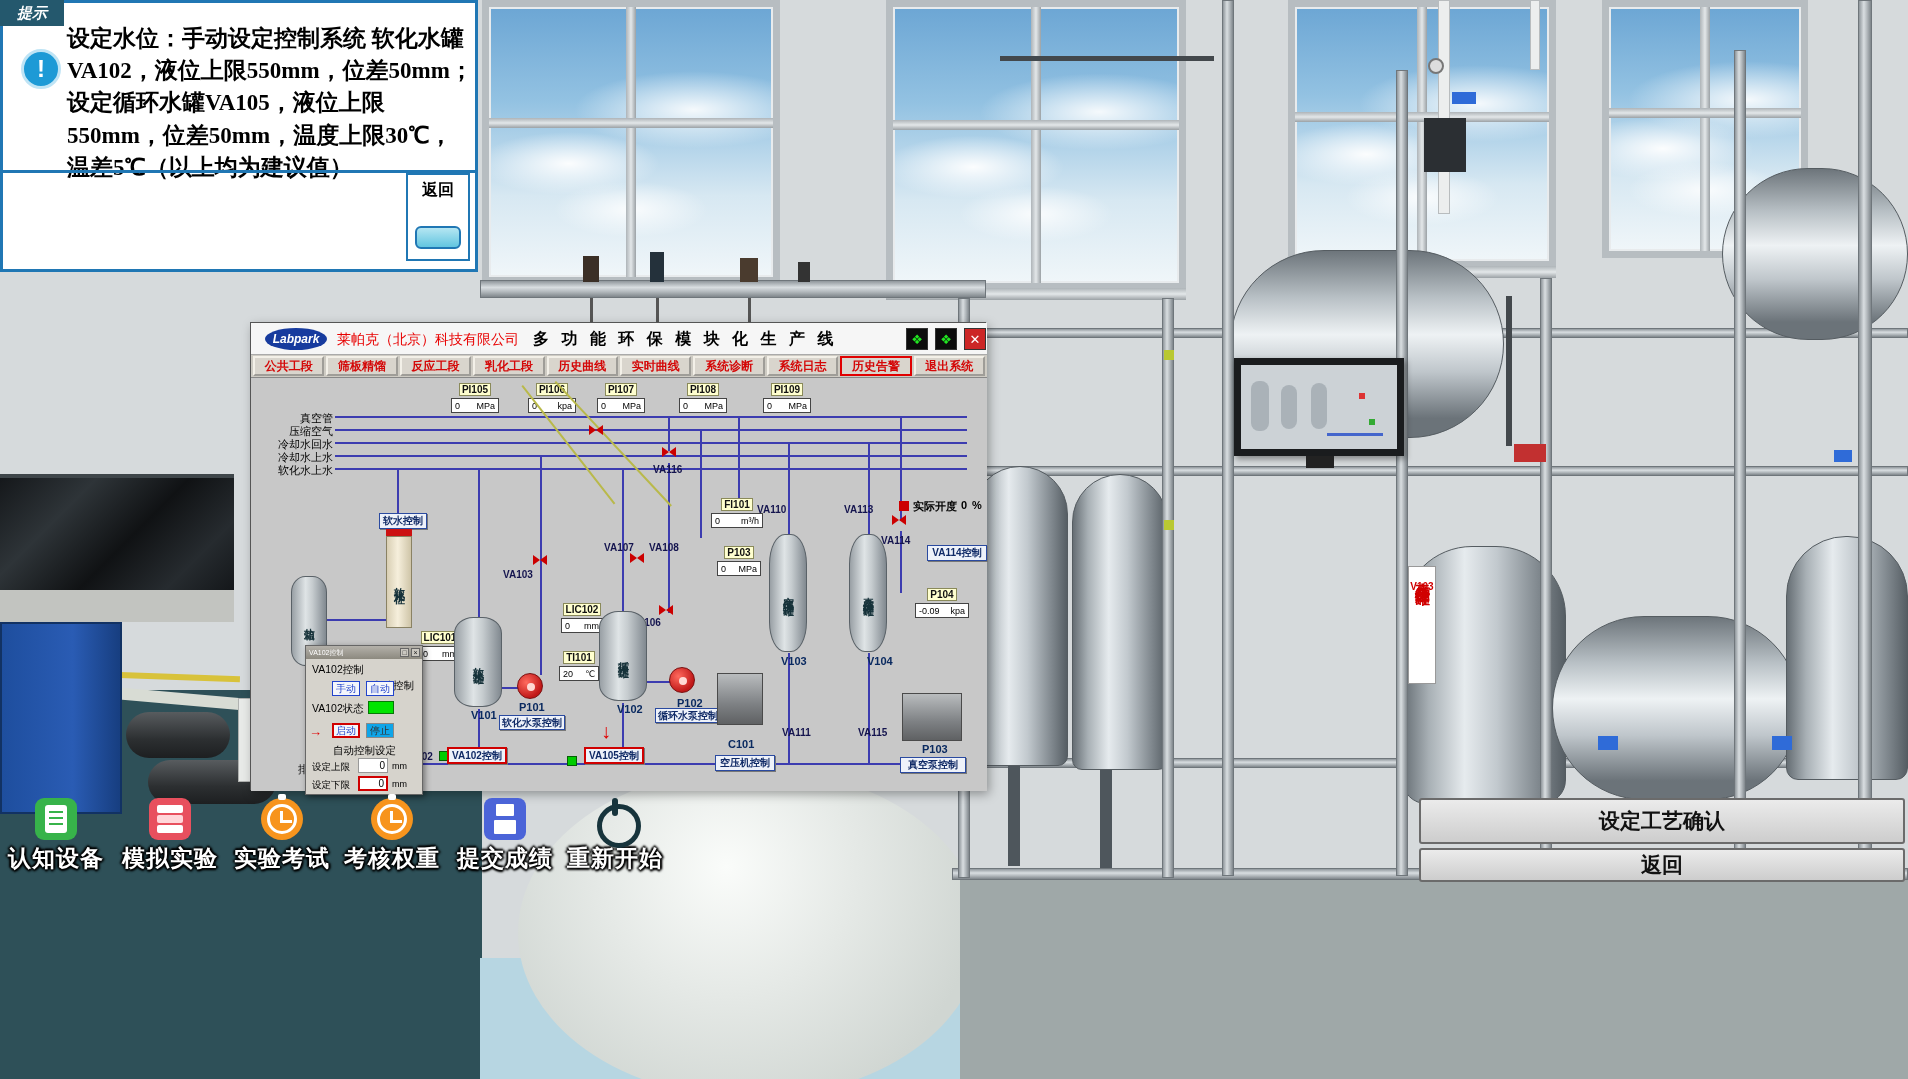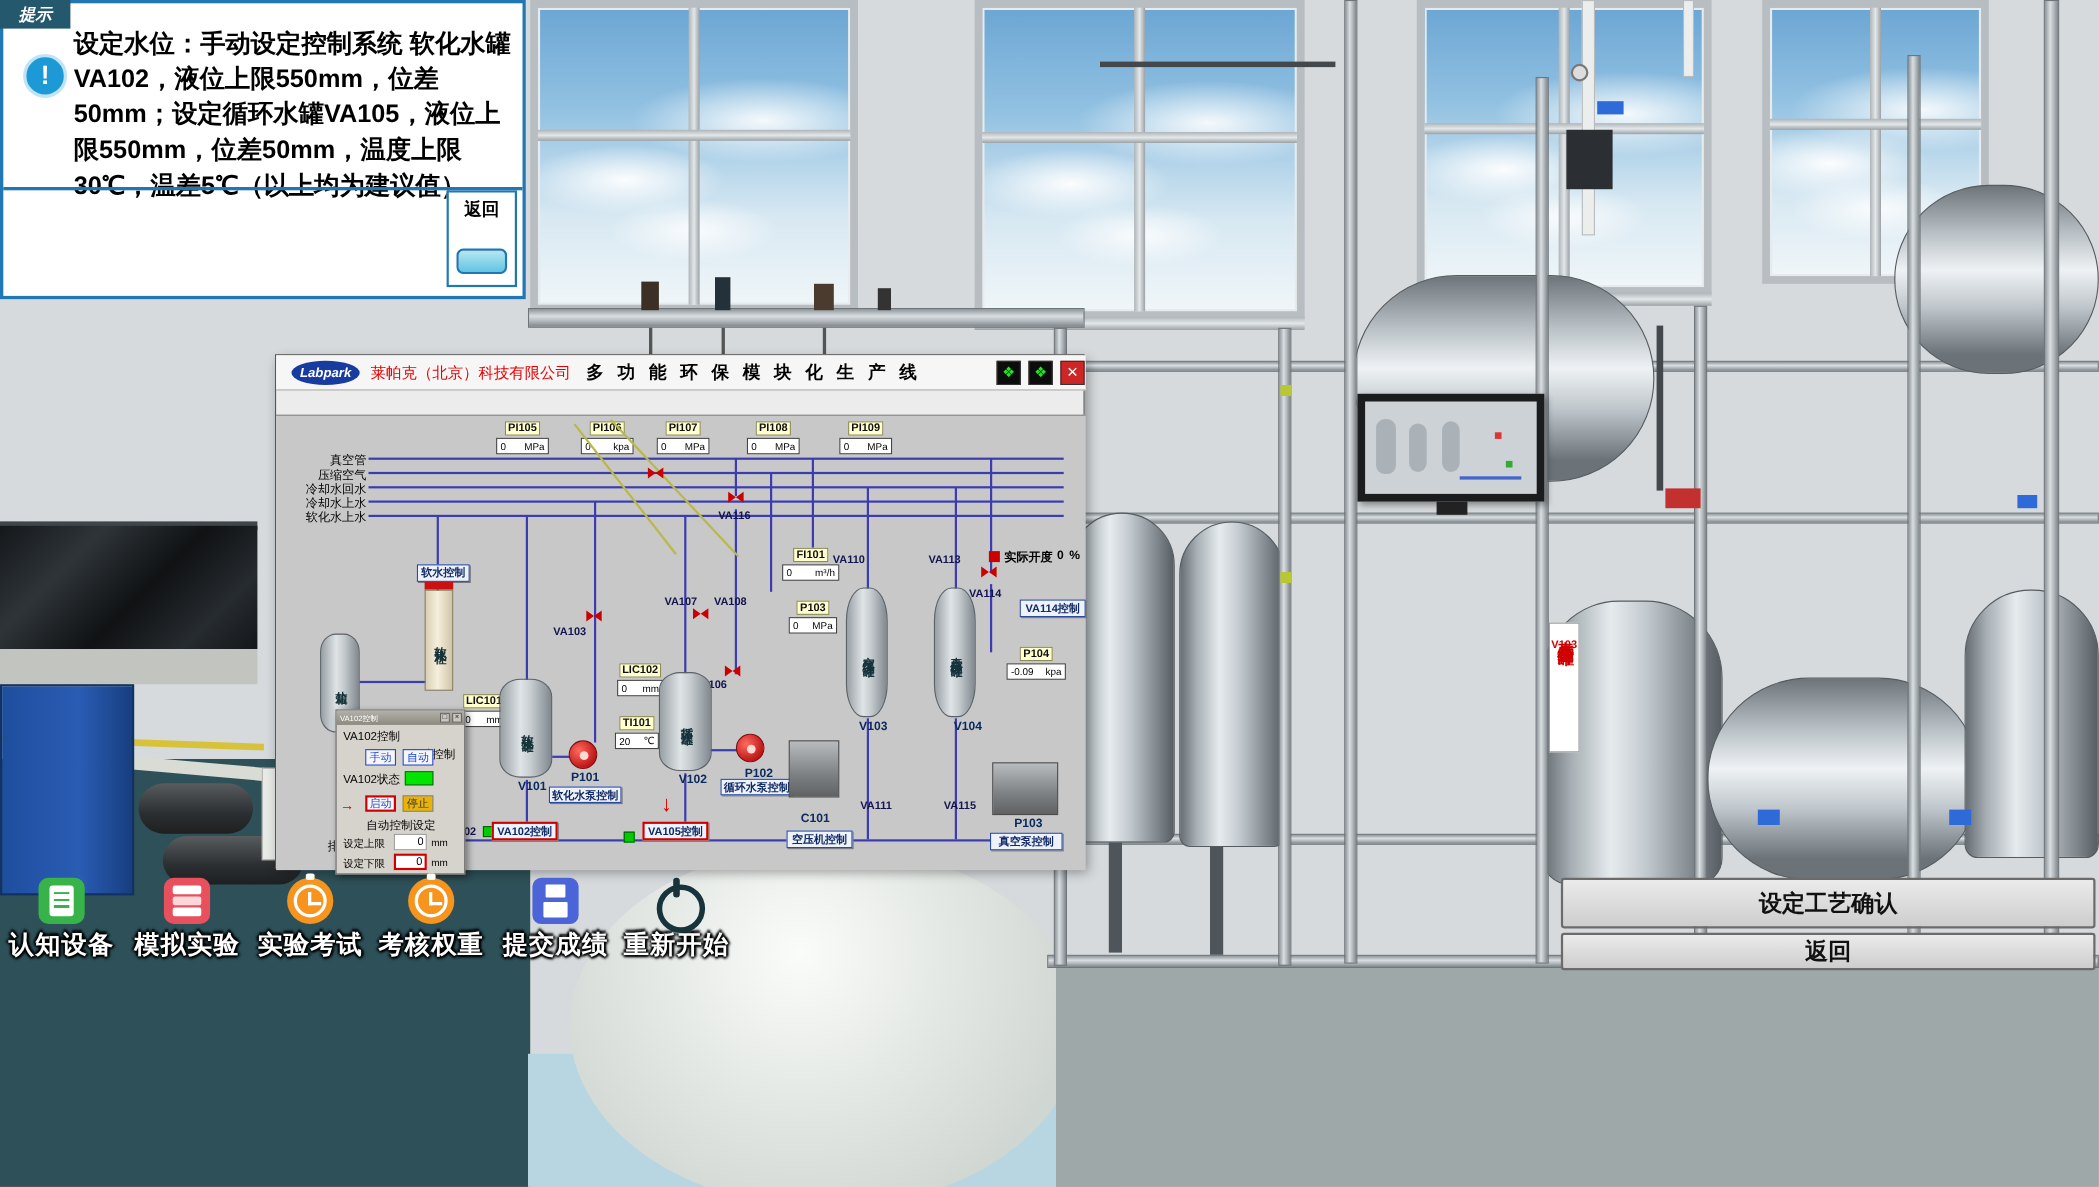--- a/index.html
+++ b/index.html
@@ -24,21 +24,21 @@
 .mach{background:linear-gradient(180deg,#585c5f,#2c2f31 60%,#1d1f21)}
 .monitor{background:#ccd2d6;border:7px solid #1a1c1e;box-shadow:2px 3px 6px rgba(0,0,0,.4)}
 .tank-label{background:#fff;border:1px solid #999;display:flex;flex-direction:column;align-items:center;padding:4px 0}
 .tank-label .vred{writing-mode:vertical-rl;color:#d00000;font-size:15px;font-weight:bold;letter-spacing:2px}
 .tank-label .vtag{color:#d00000;font-size:10px;font-weight:bold}
 
 .hint{left:0;top:0;width:478px;height:272px;background:#fff;border:3px solid #2077b4;z-index:40}
 .hint-divider{position:absolute;left:0;right:0;top:167px;height:3px;background:#2077b4}
 .hint-tab{position:absolute;left:-3px;top:-3px;width:64px;height:26px;background:#24586d;color:#fff;font-size:15px;font-weight:bold;font-style:italic;display:flex;align-items:center;justify-content:center;font-family:"Liberation Serif","DejaVu Serif",serif}
 .hint-icon{position:absolute;left:18px;top:46px;width:40px;height:40px;border-radius:50%;background:#1d9ad6;border:3px solid #bfe4f5;color:#fff;font-weight:bold;font-size:24px;display:flex;align-items:center;justify-content:center}
-.hint-text{position:absolute;left:64px;top:20px;width:406px;font-family:Liberation Sans, sans-serif;font-size:23px;font-weight:bold;line-height:1.4;color:#000}
+.hint-text{position:absolute;left:64px;top:20px;width:406px;font-family:Liberation Serif, serif;font-size:23px;font-weight:bold;line-height:1.4;color:#000}
 .hint-return{position:absolute;right:5px;bottom:8px;width:64px;height:88px;border:2px solid #2077b4;background:#fff;cursor:pointer}
 .hint-return .t{margin-top:5px;text-align:center;font-size:16px;font-weight:bold;font-family:"DejaVu Serif","Liberation Serif",serif}
 .hint-return .b{position:absolute;left:7px;bottom:10px;width:46px;height:23px;border:2px solid #2077b4;border-radius:6px;background:linear-gradient(180deg,#b5e6f2,#62c5e0)}
 
 .scada{left:250px;top:322px;width:736px;height:468px;background:#ececec;border:1px solid #555;z-index:10;box-shadow:3px 4px 10px rgba(0,0,0,.35)}
 .s-title{position:absolute;left:0;top:0;width:736px;height:32px;background:#f6f6f6;border-bottom:1px solid #aaa}
 .s-logo{position:absolute;left:14px;top:5px;width:62px;height:22px;background:#173b9e;border-radius:50%;color:#fff;font-size:12px;font-style:italic;font-weight:bold;display:flex;align-items:center;justify-content:center}
 .s-company{position:absolute;left:86px;top:8px;font-size:14px;font-weight:normal;color:#e80000}
 .s-title-text{position:absolute;left:282px;top:6px;font-size:16px;font-weight:bold;color:#000;letter-spacing:4px}
 .wbtn{position:absolute;top:5px;width:22px;height:22px;border:1px solid #333;display:flex;align-items:center;justify-content:center;font-size:13px;cursor:pointer}
@@ -74,21 +74,21 @@
 .gdot{position:absolute;width:10px;height:10px;background:#00cc00;border:1px solid #045f04}
 .otext{position:absolute;font-size:11px;font-weight:bold;color:#000}
 
 .popup{left:305px;top:645px;width:118px;height:150px;background:#d6d3cc;border:1px solid #666;box-shadow:2px 2px 6px rgba(0,0,0,.45);z-index:30}
 .pp-title{position:absolute;left:0;top:0;width:100%;height:13px;background:linear-gradient(180deg,#b4b1aa,#8c897f);color:#fff;font-size:7px;padding-left:3px;display:flex;align-items:center}
 .pp-btn{position:absolute;top:2px;width:9px;height:9px;background:#cac7c0;border:1px solid #666;font-size:7px;line-height:7px;text-align:center;color:#222;cursor:pointer}
 .pp-lab{position:absolute;font-size:10.5px;color:#000;white-space:nowrap}
 .pp-act{position:absolute;width:28px;height:15px;font-size:10px;display:flex;align-items:center;justify-content:center;cursor:pointer;background:#f4f6fb}
 .pp-act.blue{border:1px solid #2244cc;color:#2244cc}
 .pp-act.start{border:2px solid #d00000;color:#2244cc}
-.pp-act.stop{border:1px solid #888;color:#333;background:#eab308}
+.pp-act.stop{border:1px solid #888;color:#333;background:#0ea5e9}
 .pp-green{position:absolute;width:26px;height:13px;background:#00e400;border:1px solid #077707}
 .pin{position:absolute;width:30px;height:15px;border:1px solid #999;background:#fff;font-size:10px;text-align:right;padding-right:2px}
 .pin.red{border:2px solid #d00000}
 .pp-unit{position:absolute;font-size:9px;color:#000}
 .pp-arrow{position:absolute;color:#e00000;font-weight:bold;font-size:13px}
 
 .tb-item{position:absolute;top:798px;width:120px;height:86px;text-align:center;cursor:pointer;z-index:35}
 .tb-icon{position:relative;width:42px;height:42px;margin:0 auto}
 .tb-label{margin-top:3px;font-size:23px;font-weight:bold;color:#fff;letter-spacing:1px;text-shadow:-2px 0 2px #000,2px 0 2px #000,0 -2px 2px #000,0 2px 2px #000,1px 1px 3px #000}
 .ic-doc{background:#37b34a;border-radius:9px}
@@ -222,20 +222,32 @@
 </div>
 
 <div class="p scada">
   <div class="s-title">
     <div class="s-logo">Labpark</div>
     <div class="s-company">莱帕克（北京）科技有限公司</div>
     <div class="s-title-text">多 功 能 环 保 模 块 化 生 产 线</div>
     <div class="wbtn g" style="left:655px">❖</div>
     <div class="wbtn g" style="left:684px">❖</div>
     <div class="wbtn r" style="left:713px">✕</div>
+  </div>
+  <div class="s-tabs">
+    <div class="tab">公共工段</div>
+    <div class="tab">筛板精馏</div>
+    <div class="tab">反应工段</div>
+    <div class="tab">乳化工段</div>
+    <div class="tab">历史曲线</div>
+    <div class="tab">实时曲线</div>
+    <div class="tab">系统诊断</div>
+    <div class="tab">系统日志</div>
+    <div class="tab hl">历史告警</div>
+    <div class="tab">退出系统</div>
   </div>
   <div class="s-diag"></div>
 
   <div class="inst" style="left:200px;top:56px">
     <span class="nm">PI105</span>
     <div class="bx">
         <span>0</span>
         <span>MPa</span>
       </div>
   </div>

